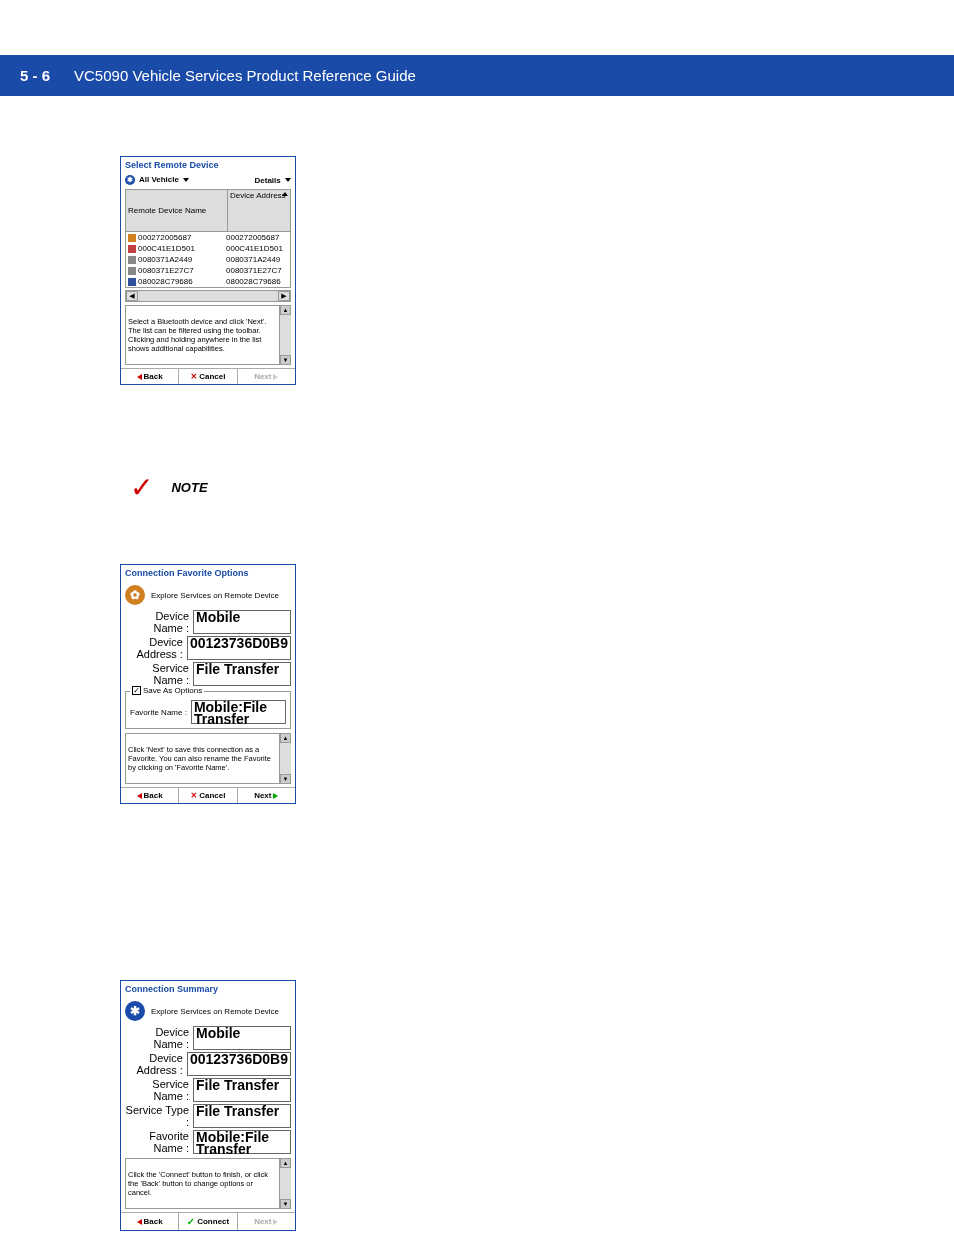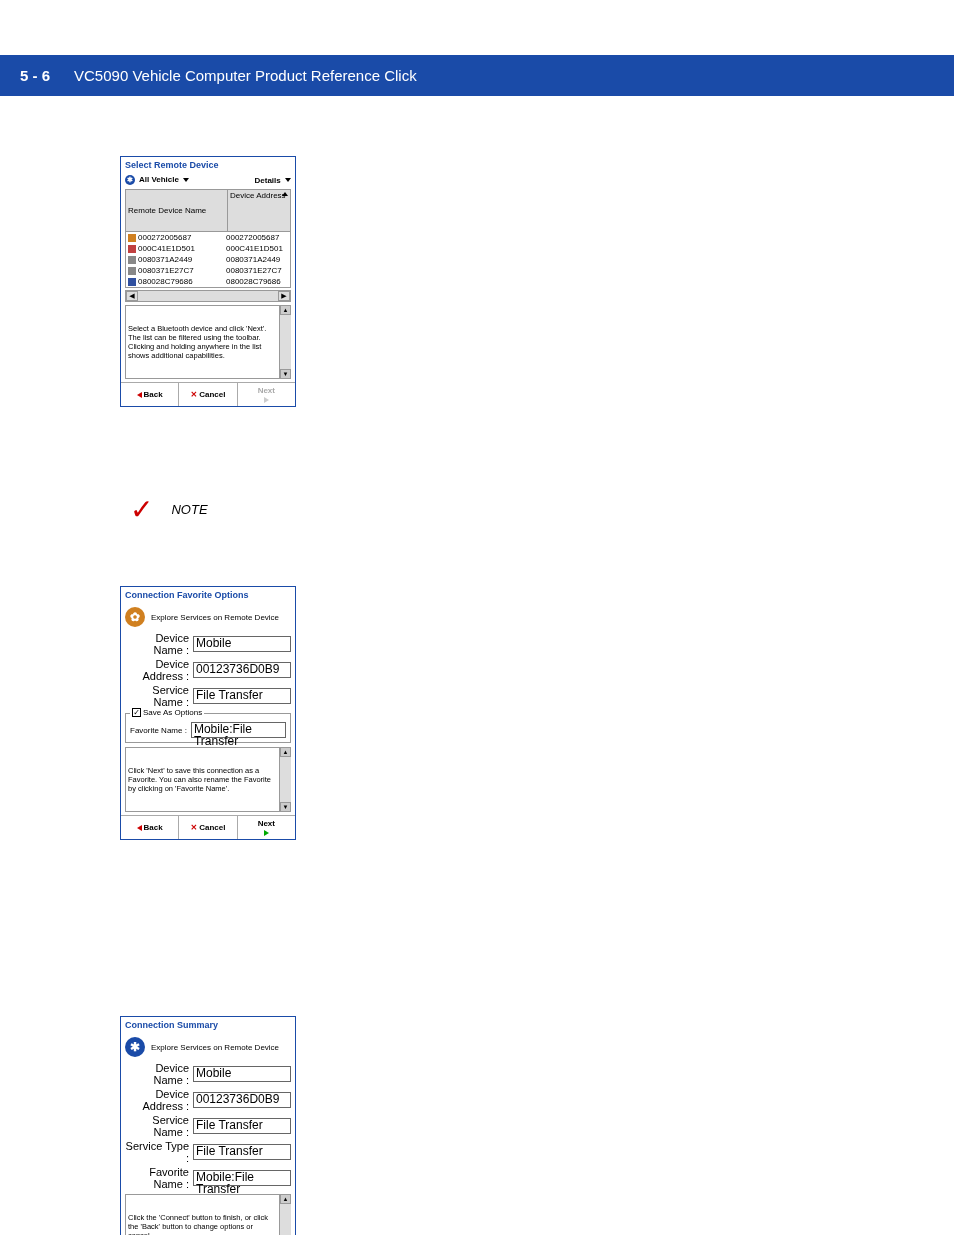--- a/index.html
+++ b/index.html
@@ -140,41 +140,41 @@
     line-height: 8px;
   }
   .scroll-track-v { flex: 1; background: #ddd; }
   .help-area {
     display: flex;
     margin: 3px 4px;
   }
   .help-text {
     flex: 1;
     border: 1px solid #999;
-    padding: 18px 2px;
+    padding: 11px 2px;
     font-size: 7.5px;
     line-height: 9px;
   }
   .button-row {
     display: flex;
     border-top: 1px solid #aaa;
   }
   .btn {
     flex: 1;
     padding: 3px 2px;
     text-align: right;
     font-weight: bold;
     font-size: 8px;
     border-right: 1px solid #aaa;
     display: flex;
     align-items: center;
     justify-content: center;
     gap: 2px;
   }
-  .btn:last-child { border-right: none; flex-direction: column; }
+  .btn:last-child { border-right: none; }
   .btn.disabled { color: #aaa; }
   .arrow-left {
     display: inline-block;
     width: 0; height: 0;
     border-top: 3px solid transparent;
     border-bottom: 3px solid transparent;
     border-right: 5px solid #c00;
   }
   .arrow-right {
     display: inline-block;
@@ -191,21 +191,21 @@
     display: flex;
     align-items: center;
     gap: 18px;
     margin: 0 0 60px 10px;
   }
   .note-check {
     color: #c00;
     font-size: 28px;
   }
   .note-label {
-    font-weight: normal;
+    font-weight: bold;
     font-style: italic;
     font-size: 13px;
   }
 
   .icon-row {
     display: flex;
     align-items: center;
     padding: 4px;
     gap: 6px;
   }
@@ -232,24 +232,25 @@
   .form-label {
     width: 68px;
     text-align: right;
     padding-right: 4px;
     font-size: 11px;
   }
   .form-input {
     flex: 1;
     border: 1px solid #666;
     padding: 0 2px;
-    font-size: 12px;
-    height: 16px;
+    font-size: 14px;
+    height: 24px;
     line-height: 12px;
     background: #fff;
+    font-weight: bold;
   }
   .fieldset {
     border: 1px solid #999;
     margin: 4px;
     padding: 4px 4px 4px 4px;
     position: relative;
   }
   .fieldset-legend {
     position: absolute;
     top: -6px;
@@ -277,21 +278,21 @@
   .fav-label {
     font-size: 8px;
     padding-right: 4px;
   }
 </style>
 </head>
 <body>
 
 <div class="header-bar">
   <span class="page-num">5 - 6</span>
-  <span class="page-title">VC5090 Vehicle Computer Product Reference Click</span>
+  <span class="page-title">VC5090 Vehicle Services Product Reference Guide</span>
 </div>
 
 <div class="content-area">
 
   <div class="dialog">
     <div class="dialog-title">Select Remote Device</div>
     <div class="toolbar-row">
       <span>
         <span class="bt-icon-small">✱</span>
         <span>All Vehicle</span>

